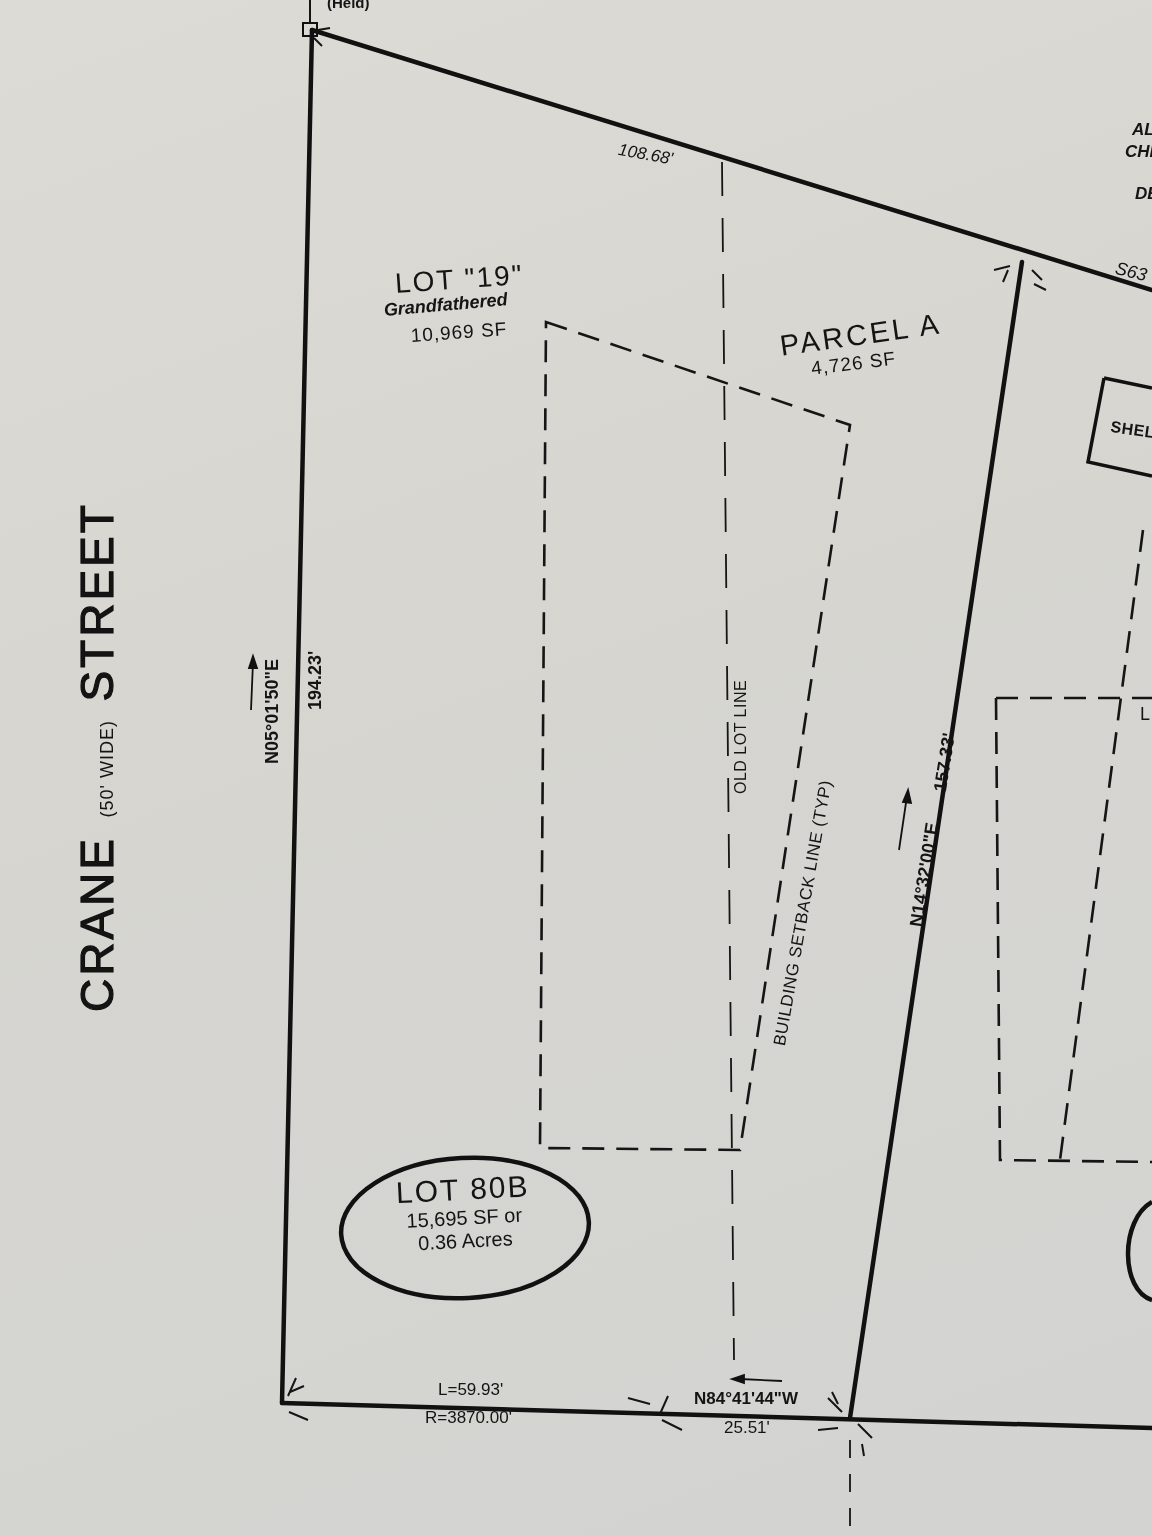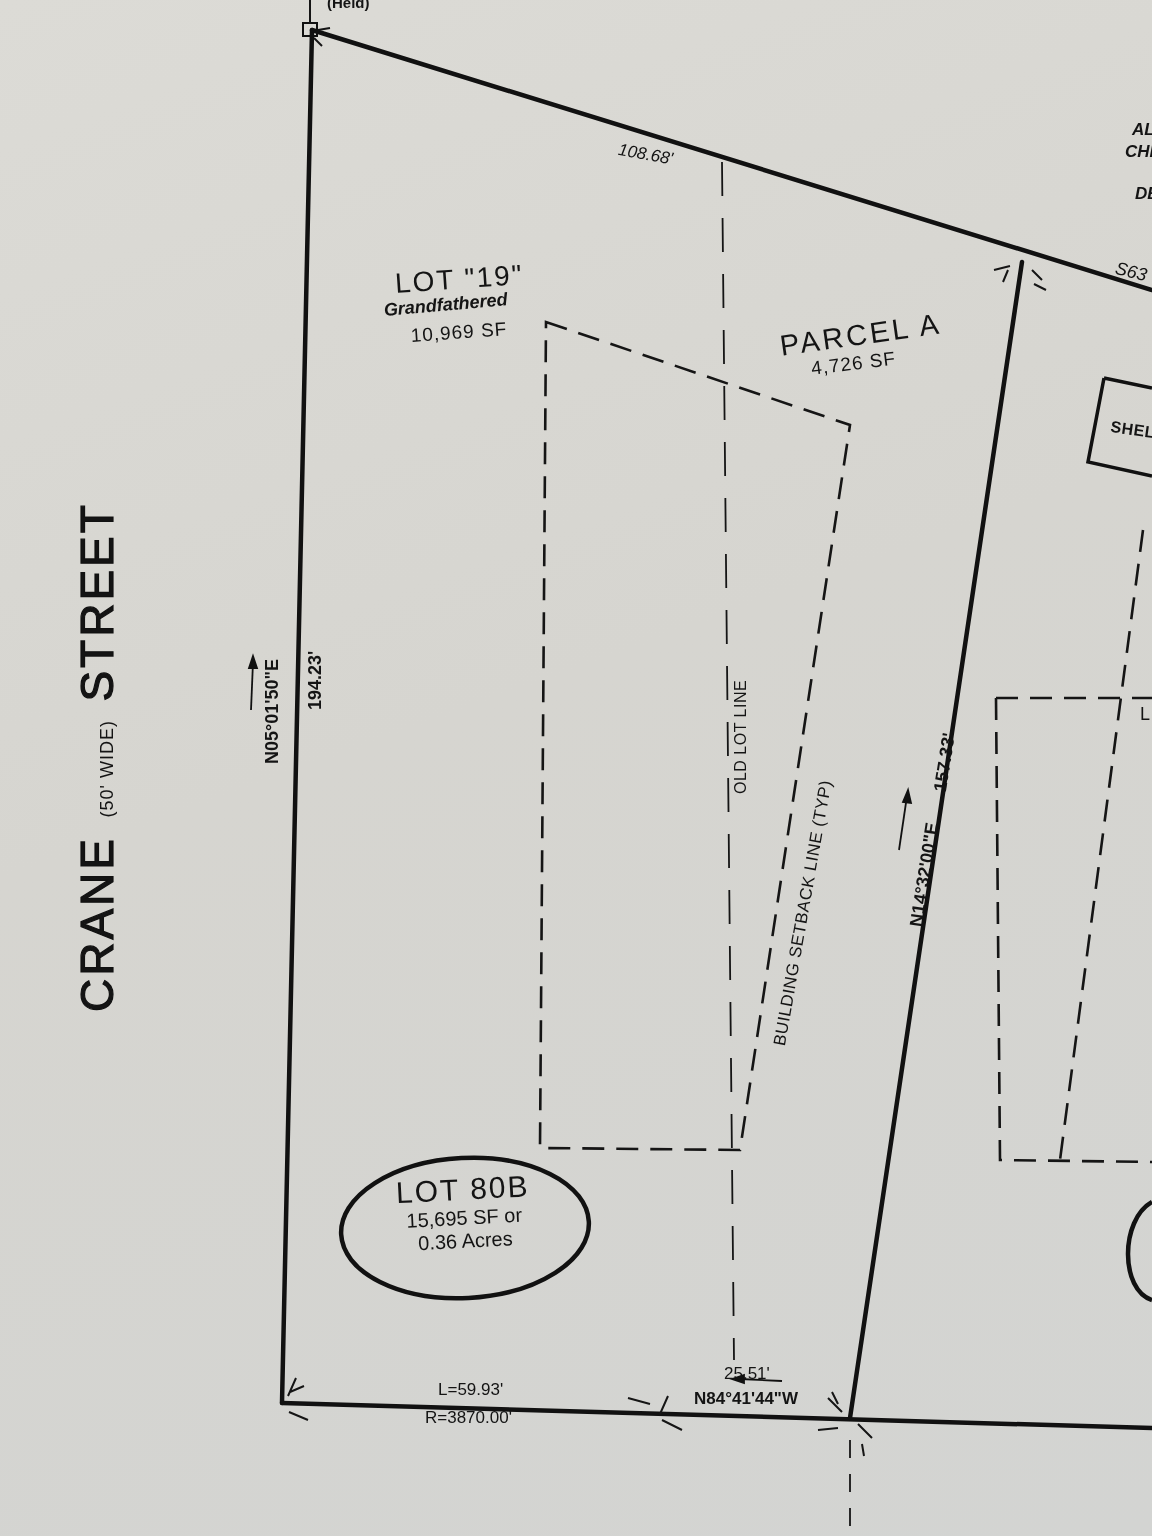--- a/index.html
+++ b/index.html
@@ -111,21 +111,21 @@
   <div class="lbl" style="left:362px; top:1178px; width:200px; transform: rotate(-3deg);">
     <div class="oval-title">LOT 80B</div>
     <div class="oval-line">15,695 SF or</div>
     <div class="oval-line">0.36 Acres</div>
   </div>
 
   <div class="lbl dim" style="left:438px; top:1380px;">L=59.93'</div>
   <div class="lbl dim" style="left:425px; top:1408px;">R=3870.00'</div>
 
   <div class="lbl dim" style="left:694px; top:1389px; font-weight:700;">N84°41'44"W</div>
-  <div class="lbl dim" style="left:724px; top:1364px;text-align:center;">25.51'</div>
+  <div class="lbl dim" style="left:724px; top:1418px;text-align:center;">25.51'</div>
 
   <div class="lbl note" style="left:1112px; top:418px; transform: rotate(8deg); font-weight:700;">SHEL</div>
   <div class="lbl edge" style="left:1132px; top:120px;">AL</div>
   <div class="lbl edge" style="left:1125px; top:142px;">CHI</div>
   <div class="lbl edge" style="left:1135px; top:184px;">DE</div>
   <div class="lbl note" style="left:1140px; top:704px; font-size:18px;">L</div>
 
 </div>
 
 </body></html>

